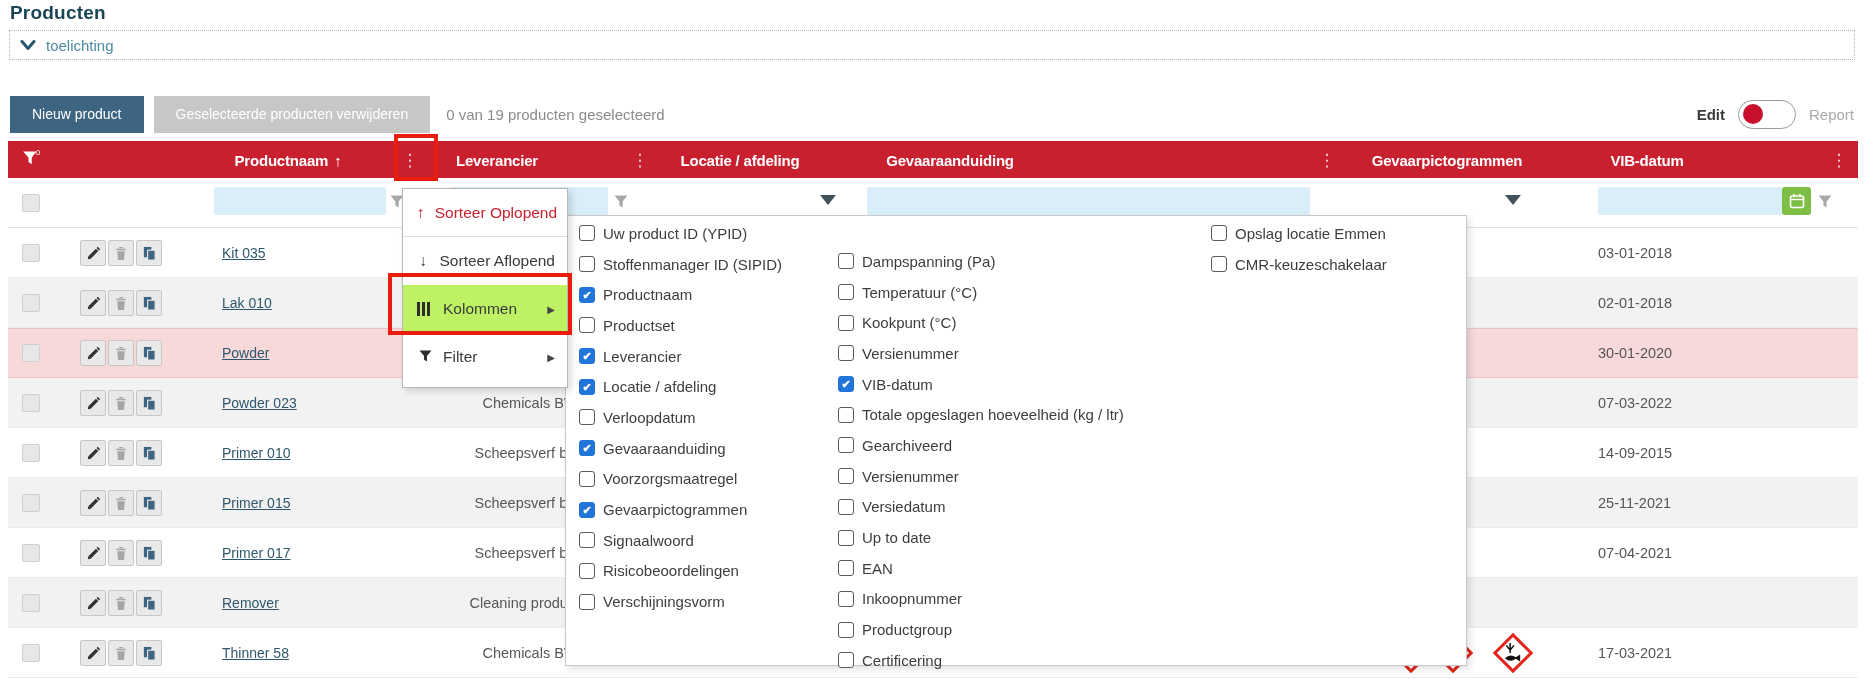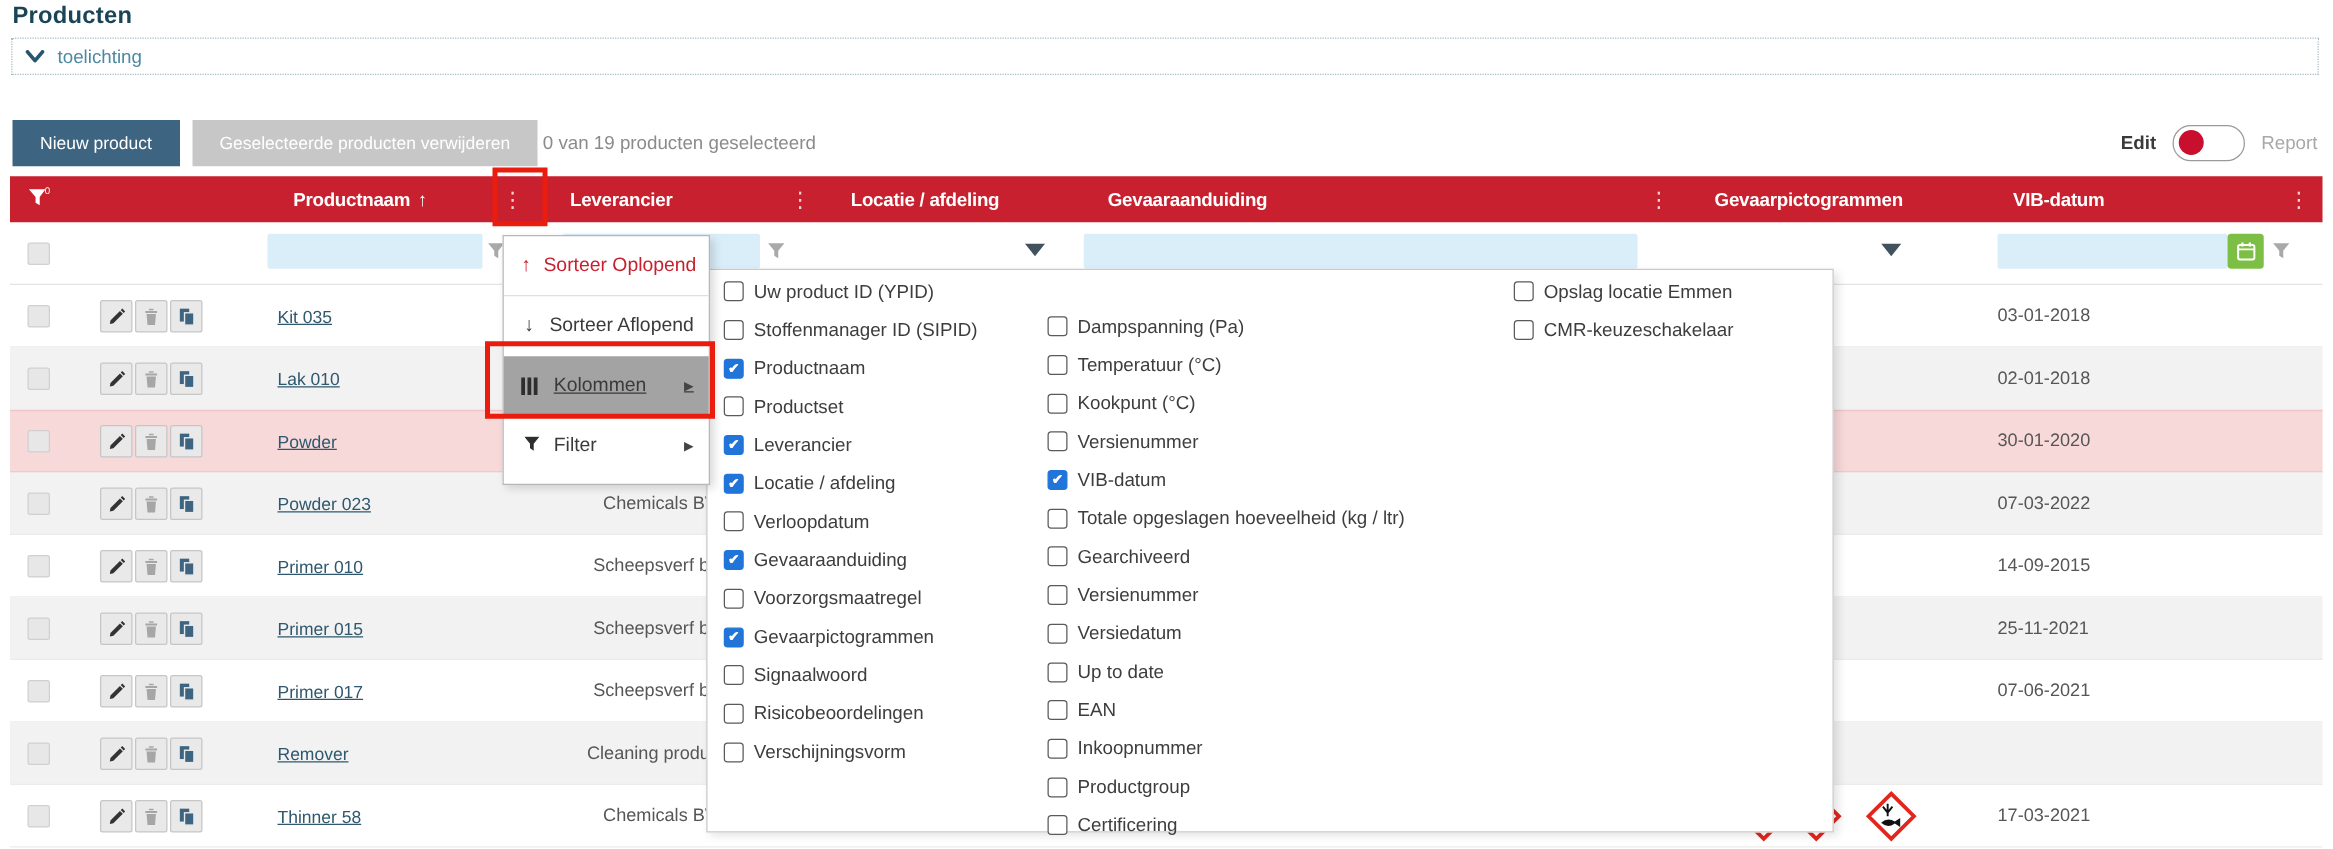--- a/index.html
+++ b/index.html
@@ -11,21 +11,21 @@
   
   .page-title { position:absolute; left:10px; top:2px; font-size:19px; font-weight:bold; color:#1a4557; letter-spacing:.2px; }
   .toelichting { position:absolute; left:9px; top:30px; width:1846px; height:30px;
     border:1px dotted #a9bcc6; display:flex; align-items:center; gap:10px; padding-left:10px;
     color:#4d8aa2; font-size:15px; cursor:pointer; }
   
   .toolbar { position:absolute; left:10px; top:95px; width:1846px; height:38px; display:flex; align-items:center; }
   .btn { border:none; height:37px; padding:0 22px; font-size:14px; color:#fff; font-family:inherit; cursor:pointer; }
   .btn-new { background:#3d6480; }
   .btn-del { background:#c7c7c7; margin-left:10px; }
-  .sel-status { color:#8b8b8b; margin-left:4px; font-size:15px; }
+  .sel-status { color:#8b8b8b; margin-left:16px; font-size:15px; }
   .toolbar-right { margin-left:auto; display:flex; align-items:center; gap:13px; padding-right:2px; }
   .edit-label { font-weight:bold; color:#3a3a3a; font-size:15px; }
   .report-label { color:#a9a9a9; font-size:15px; }
   .toggle { width:58px; height:29px; border:1.5px solid #9a9a9a; border-radius:15px; background:#fff; position:relative; cursor:pointer; }
   .toggle .knob { position:absolute; left:4px; top:3px; width:20px; height:20px; border-radius:50%; background:#c8102e; }
   
   .thead { position:absolute; left:8px; top:141px; width:1850px; height:37px; background:#c8202e; }
   .hcell { position:absolute; top:50%; transform:translate(-50%,-50%); color:#fff; font-weight:bold; font-size:15px; white-space:nowrap; letter-spacing:-.2px; cursor:pointer; }
   .hdots { position:absolute; top:50%; transform:translate(-50%,-50%); color:rgba(255,255,255,.8); font-size:17px; line-height:1; cursor:pointer; }
   .hfunnel { position:absolute; left:14px; top:7px; cursor:pointer; }
@@ -49,21 +49,21 @@
   .pname { position:absolute; left:214px; top:0; line-height:50px; font-size:14px; color:#2f586e; text-decoration:underline; cursor:pointer; }
   .lev { position:absolute; left:432px; width:176px; top:0; line-height:50px; text-align:center; font-size:14.5px; color:#565656; }
   .vib { position:absolute; left:1590px; top:0; line-height:50px; font-size:14.5px; color:#565656; }
   .ghs { position:absolute; top:4px; }
   .ghs-visible { left:1484px; }
   .ghs-hid1 { left:1382px; } .ghs-hid2 { left:1424px; }
   
   .menu { position:absolute; left:402px; top:188px; width:166px; height:200px; background:#fff; border:1px solid #b7b7b7; box-shadow:3px 3px 7px rgba(0,0,0,.15); z-index:6; }
   .mitem { height:48px; display:flex; align-items:center; padding:0 12px 0 14px; gap:10px; font-size:15.5px; color:#3a3a3a; cursor:pointer; white-space:nowrap; }
   .mi-asc { color:#c8202e; border-bottom:1px solid #e0e0e0; }
-  .mi-cols { background:#a3a3a3;text-decoration:underline; }
+  .mi-cols { background:#bef264; }
   .marrow { margin-left:auto; font-size:10px; color:#444; }
   .micon { width:16px; text-align:center; font-weight:bold; }
   .mi-asc .micon { color:#c8202e; }
   .bars { width:16px; display:flex; gap:2px; }
   .bars i { display:block; width:3px; height:14px; background:#2e2e2e; }
   
   .panel { position:absolute; left:565px; top:215px; width:902px; height:451px; background:#fff; border:1px solid #c9c9c9; box-shadow:3px 3px 7px rgba(0,0,0,.12); z-index:5; }
   .pcol { position:absolute; top:2px; }
   .pc1 { left:13px;text-align:center; } .pc2 { left:272px;margin-top:28px; } .pc3 { left:645px; }
   .pitem { height:30.7px; display:flex; align-items:center; gap:8px; font-size:15px; color:#3d3d3d; white-space:nowrap; cursor:pointer; }
@@ -299,21 +299,21 @@
         </svg>
       </button>
     <button class="act a-copy">
         <svg width="15" height="15" viewBox="0 0 16 16">
           <rect x="2" y="1" width="8" height="11" fill="#3d6480"></rect>
           <rect x="6" y="4.5" width="8" height="10.5" fill="#3d6480" stroke="#e9e9e9" stroke-width="1.2"></rect>
         </svg>
       </button>
     <a class="pname">Primer 017</a>
     <span class="lev">Scheepsverf b.v.</span>
-    <span class="vib">07-06-2021</span>
+    <span class="vib">07-04-2021</span>
   </div>
 
   <div class="trow r-gray">
     <span class="gcb"></span>
     <button class="act a-edit">
         <svg width="15" height="15" viewBox="0 0 16 16">
           <path d="M2 14 L2.5 11 L10.6 2.9 L13.1 5.4 L5 13.5 Z M11.3 2.2 L12.6 0.9 L15.1 3.4 L13.8 4.7 Z" fill="#333"></path>
         </svg>
       </button>
     <button class="act a-del">

